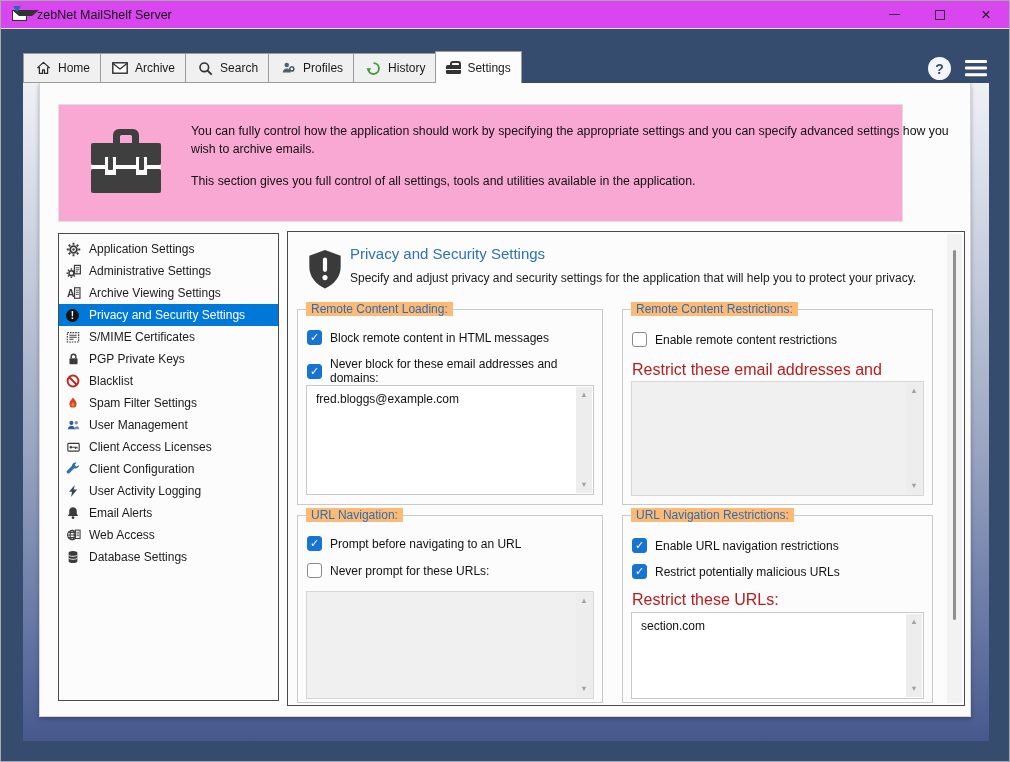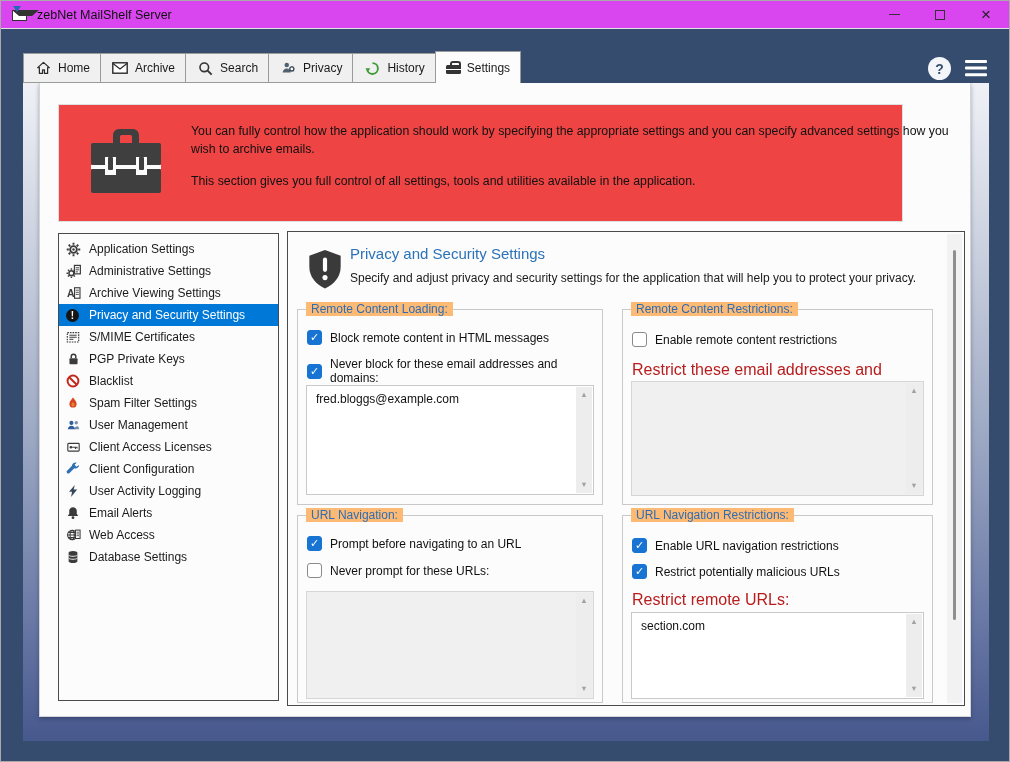--- a/index.html
+++ b/index.html
@@ -33,21 +33,21 @@
 
   .help-btn{position:absolute;left:927px;top:56px;width:23px;height:23px;border-radius:50%;background:#F3F5F8;display:flex;align-items:center;justify-content:center;z-index:5;}
   .help-btn::after{content:"?";color:#36506F;font-weight:bold;font-size:14px;}
   .menu-btn{position:absolute;left:964px;top:59px;width:22px;height:17px;z-index:5;}
   .menu-btn::before{content:"";position:absolute;left:0;top:0;width:22px;height:3.4px;background:#fff;border-radius:1px;box-shadow:0 6.6px 0 #fff,0 13.2px 0 #fff;}
 
   
   .content-panel{position:absolute;left:38px;top:82px;width:932px;height:634px;background:#FCFCFC;border:1px solid #D5D5D5;border-top:none;box-shadow:0 2px 4px rgba(20,30,60,.35);z-index:4;}
 
   
-  .header-box{position:absolute;left:18px;top:21px;width:845px;height:118px;background:#ef4444;border:1px solid #E0E0E0;}
+  .header-box{position:absolute;left:18px;top:21px;width:845px;height:118px;background:#f9a8d4;border:1px solid #E0E0E0;}
   .hb-icon{position:absolute;left:26px;top:18px;}
   .hb-text{position:absolute;left:132px;top:18px;width:768px;font-size:12.3px;color:#111;line-height:1.45;}
   .hb-text p{margin:0 0 14px 0;}
 
   
   .sidebar{position:absolute;left:18px;top:150px;width:221px;height:468px;background:#FCFCFC;border:1px solid #4A4A4A;padding-top:4px;overflow:hidden;}
   .side-item{height:22px;display:flex;align-items:center;gap:7px;padding-left:5px;font-size:12px;color:#1a1a1a;cursor:default;white-space:nowrap;}
   .side-item.selected{background:#0078D7;color:#fff;}
   .si{flex:0 0 18px;height:17px;position:relative;display:inline-flex;align-items:center;justify-content:center;}
 
@@ -141,21 +141,21 @@
     </div>
     <div class="tab">
       <span class="si">
           <svg viewBox="0 0 16 16" width="15" height="14">
             <circle cx="6" cy="4.6" r="2.6" fill="#51626f"></circle>
             <path d="M1.4 13.2c0-2.6 2-4.6 4.6-4.6s4.6 2 4.6 4.6z" fill="#51626f"></path>
             <circle cx="11.8" cy="9" r="2.3" fill="#fff" stroke="#394a58" stroke-width="1.4"></circle>
             <path d="M11.8 5.9v1M11.8 11.1v1M8.9 9h1M13.7 9h1M9.8 6.9l.7.7M13 11l.8.8M13.8 6.9l-.8.7M9.8 11.1l.7-.7" stroke="#394a58" stroke-width="1.1"></path>
           </svg>
         </span>
-      <span>Privacy</span>
+      <span>Profiles</span>
     </div>
     <div class="tab">
       <span class="si">
           <svg viewBox="0 0 16 16" width="15" height="15">
             <path d="M8 2.2a5.8 5.8 0 1 1-5.7 7" fill="none" stroke="#3E9B35" stroke-width="2"></path>
             <polygon points="0.4,7.6 5.6,7.6 3,11.6" fill="#3E9B35"></polygon>
           </svg>
         </span>
       <span>History</span>
     </div>
@@ -421,21 +421,21 @@
       <div class="group g4">
         <div class="legend">URL Navigation Restrictions:</div>
         <label class="cbrow" style="top:22px;">
           <span class="cb checked"></span>
           <span>Enable URL navigation restrictions</span>
         </label>
         <label class="cbrow" style="top:48px;">
           <span class="cb checked"></span>
           <span>Restrict potentially malicious URLs</span>
         </label>
-        <div class="plain-label" style="top:75px;">Restrict remote URLs:</div>
+        <div class="plain-label" style="top:75px;">Restrict these URLs:</div>
         <div class="tarea" style="top:96px;bottom:3px;">
           <span class="ta-val">section.com</span>
           <div class="vsb">
               <span class="up"></span>
               <span class="dn"></span>
             </div>
         </div>
       </div>
 
       <div class="mp-scroll">

